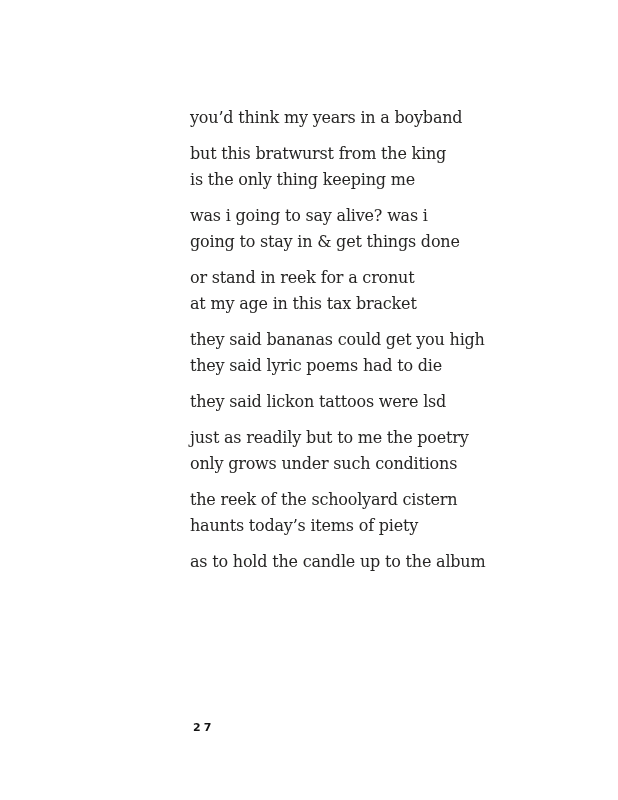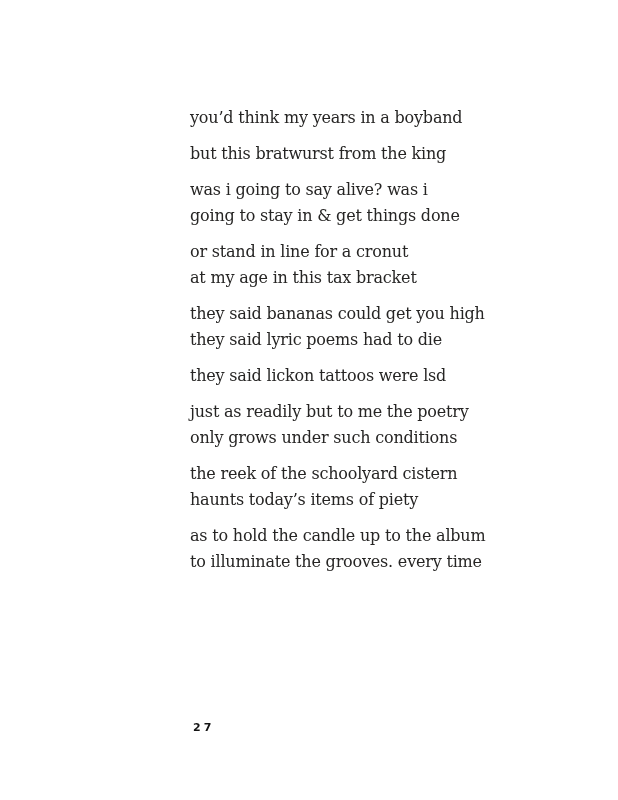--- a/index.html
+++ b/index.html
@@ -53,29 +53,30 @@
 <div class="page">
 
   <div class="poem">
 
     <div class="stanza">
       <div class="line">you’d think my years in a boyband</div>
     </div>
 
     <div class="stanza">
       <div class="line">but this bratwurst from the king</div>
+      <div class="line">is the only thing keeping me</div>
     </div>
 
     <div class="stanza">
       <div class="line">was i going to say alive? was i</div>
       <div class="line">going to stay in &amp; get things done</div>
     </div>
 
     <div class="stanza">
-      <div class="line">or stand in line for a cronut</div>
+      <div class="line">or stand in reek for a cronut</div>
       <div class="line">at my age in this tax bracket</div>
     </div>
 
     <div class="stanza">
       <div class="line">they said bananas could get you high</div>
       <div class="line">they said lyric poems had to die</div>
     </div>
 
     <div class="stanza">
       <div class="line">they said lickon tattoos were lsd</div>
@@ -86,20 +87,19 @@
       <div class="line">only grows under such conditions</div>
     </div>
 
     <div class="stanza">
       <div class="line">the reek of the schoolyard cistern</div>
       <div class="line">haunts today’s items of piety</div>
     </div>
 
     <div class="stanza">
       <div class="line">as to hold the candle up to the album</div>
-      <div class="line">to illuminate the grooves. every time</div>
     </div>
 
   </div>
 
   <div class="folio">27</div>
 
 </div>
 
 </body></html>

